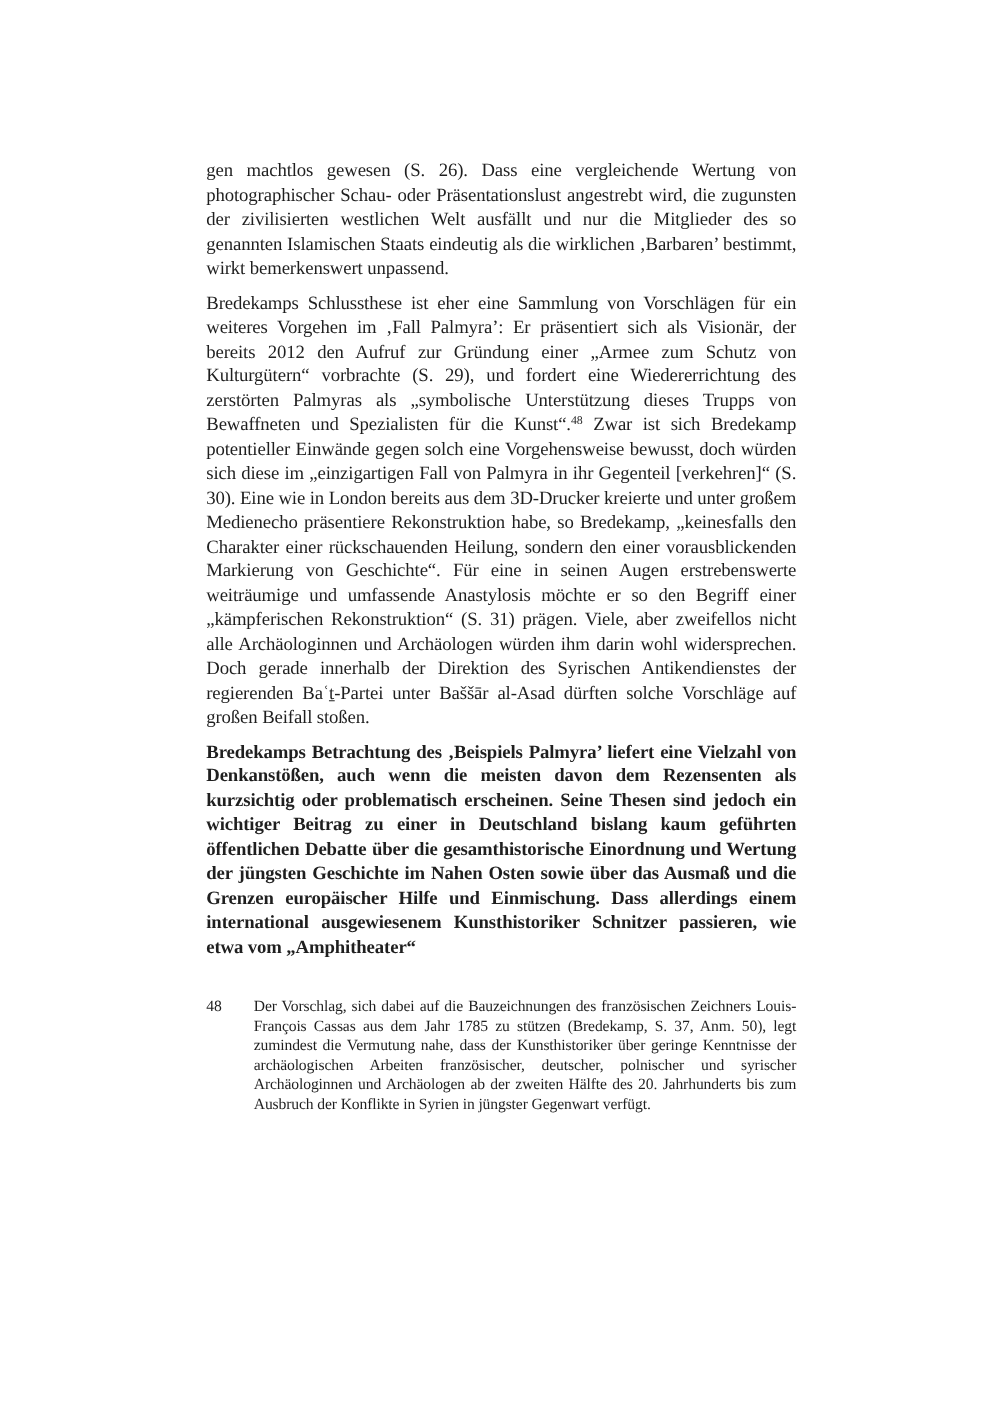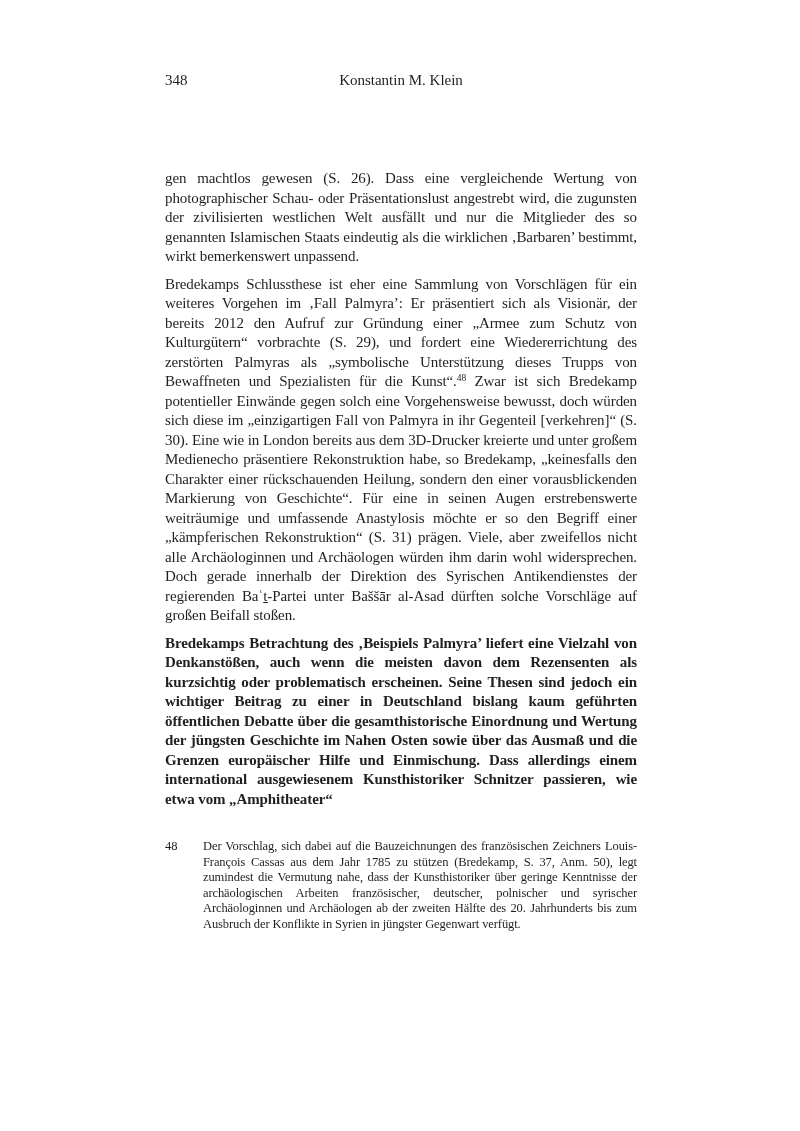--- a/index.html
+++ b/index.html
@@ -31,21 +31,21 @@
   .page-number {
     position: absolute;
     left: 0;
     top: 0;
   }
   .running-title {
     display: block;
     text-align: center;
   }
   .body-text {
-    margin-top: 80px;
+    margin-top: 56px;
   }
   .body-text p {
     margin: 0 0 8px 0;
     font-size: 15px;
     line-height: 19.5px;
     text-align: justify;
     letter-spacing: -0.1px;
     hyphens: auto;
     -webkit-hyphens: auto;
   }
@@ -78,24 +78,20 @@
     left: 0;
     top: 0;
   }
 </style>
 </head>
 <body>
 
 <div class="page">
   <div class="content">
 
-    <div class="running-head">
-      <span class="page-number">348</span>
-      <span class="running-title">Konstantin M. Klein</span>
-    </div>
 
     <div class="body-text">
       <p>gen machtlos gewesen (S. 26). Dass eine vergleichende Wertung von photographischer Schau- oder Präsentationslust angestrebt wird, die zugunsten der zivilisierten westlichen Welt ausfällt und nur die Mitglieder des so genannten Islamischen Staats eindeutig als die wirklichen ‚Barbaren’ bestimmt, wirkt bemerkenswert unpassend.</p>
 
       <p><span>Bredekamps Schlussthese ist eher eine Sammlung von Vorschlägen für ein weiteres Vorgehen im ‚Fall Palmyra’: Er präsentiert sich als Visionär, der bereits 2012 den Aufruf zur Gründung einer „Armee zum Schutz von Kulturgütern“ vorbrachte (S. 29), und fordert eine Wiedererrichtung des zerstörten Palmyras als „symbolische Unterstützung dieses Trupps von Bewaffneten und Spezialisten für die Kunst“.</span><sup class="fn-ref">48</sup><span> Zwar ist sich Bredekamp potentieller Einwände gegen solch eine Vorgehensweise bewusst, doch würden sich diese im „einzigartigen Fall von Palmyra in ihr Gegenteil [verkehren]“ (S. 30). Eine wie in London bereits aus dem 3D-Drucker kreierte und unter großem Medienecho präsentiere Rekonstruktion habe, so Bredekamp, „keinesfalls den Charakter einer rückschauenden Heilung, sondern den einer vorausblickenden Markierung von Geschichte“. Für eine in seinen Augen erstrebenswerte weiträumige und umfassende Anastylosis möchte er so den Begriff einer „kämpferischen Rekonstruktion“ (S. 31) prägen. Viele, aber zweifellos nicht alle Archäologinnen und Archäologen würden ihm darin wohl widersprechen. Doch gerade innerhalb der Direktion des Syrischen Antikendienstes der regierenden Baʿṯ-Partei unter Baššār al-Asad dürften solche Vorschläge auf großen Beifall stoßen.</span></p>
 
       <p>Bredekamps Betrachtung des ‚Beispiels Palmyra’ liefert eine Vielzahl von Denkanstößen, auch wenn die meisten davon dem Rezensenten als kurzsichtig oder problematisch erscheinen. Seine Thesen sind jedoch ein wichtiger Beitrag zu einer in Deutschland bislang kaum geführten öffentlichen Debatte über die gesamthistorische Einordnung und Wertung der jüngsten Geschichte im Nahen Osten sowie über das Ausmaß und die Grenzen europäischer Hilfe und Einmischung. Dass allerdings einem international ausgewiesenem Kunsthistoriker Schnitzer passieren, wie etwa vom „Amphitheater“</p>
     </div>
 
     <div class="footnotes">

